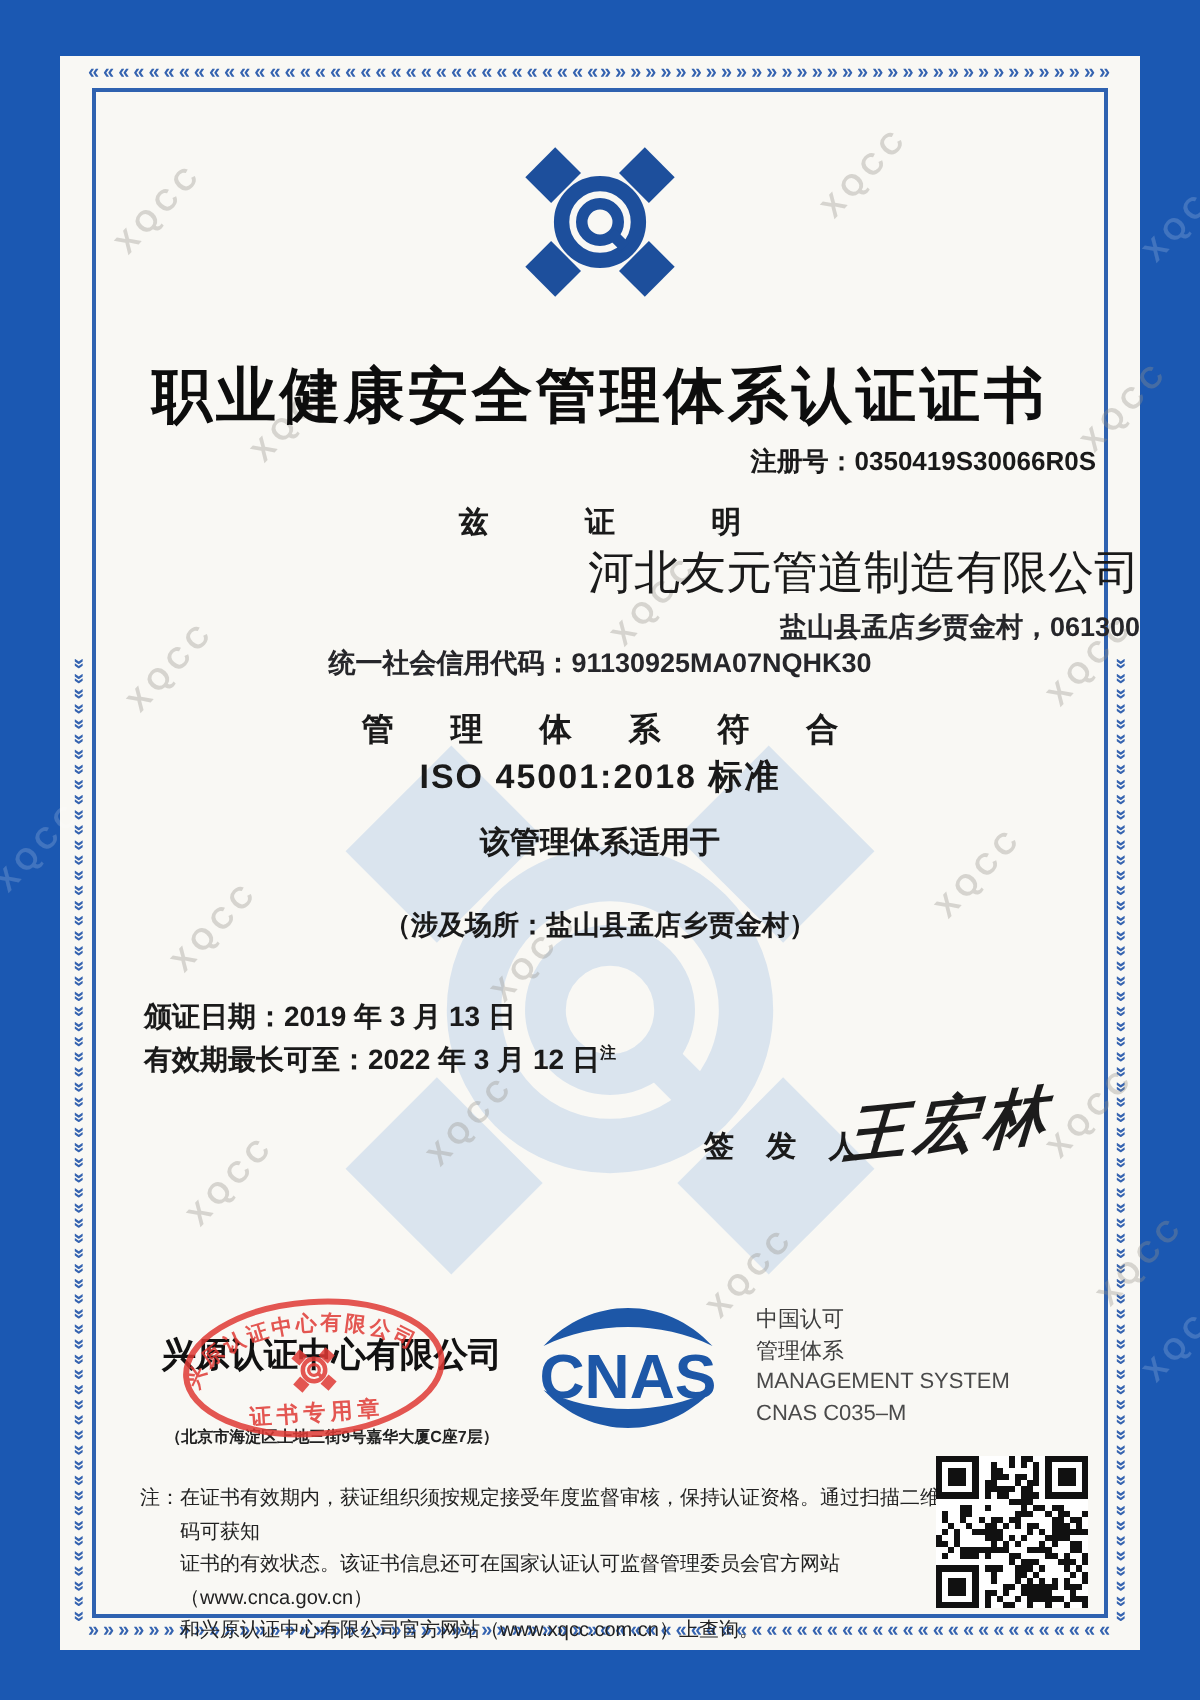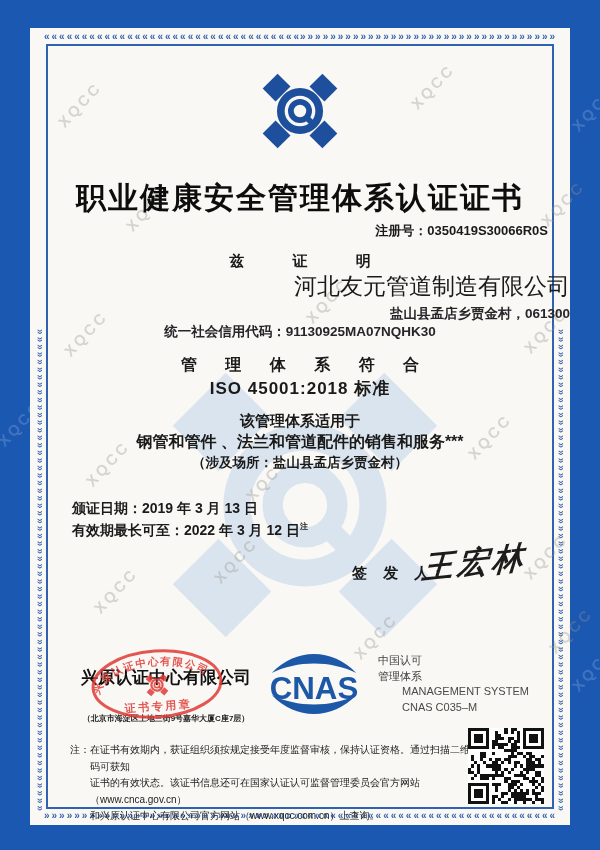--- a/index.html
+++ b/index.html
@@ -46,21 +46,21 @@
              font-family:"DejaVu Serif",serif;color:#1c1c1c;
              transform:rotate(-6deg) skewX(-10deg);letter-spacing:4px;}
   .org-name{left:30px;top:638px;width:212px;text-align:center;font-size:17px;
             font-weight:bold;color:#111;z-index:2;}
   .org-addr{left:20px;top:685px;width:232px;text-align:center;font-size:8px;
             font-weight:bold;color:#222;z-index:2;}
   .stamp{left:53px;top:616px;width:148px;height:82px;z-index:3;opacity:.85;
          transform:rotate(-4deg);}
   .cnas{left:233px;top:618px;display:flex;gap:13px;align-items:flex-start;}
   .cnas-text{padding-top:7px;font-size:11px;line-height:15.5px;color:#3d3d3d;}
-  .cnas-text .en{color:#4a4a4a;margin-left:24px;}
+  .cnas-text .en{color:#4a4a4a;}
   .note{left:40px;top:714px;width:402px;display:flex;font-size:10px;line-height:16.5px;
         color:#222;}
   .note .lbl{flex:0 0 auto;white-space:nowrap;}
   .qr{left:438px;top:700px;width:76px;height:76px;background:#fff;}
 </style>
 </head>
 <body>
 
 <svg width="0" height="0" style="position:absolute" aria-hidden="true">
   <defs>
@@ -131,21 +131,20 @@
 
       <div class="abs ctr certify">兹 证 明</div>
       <div class="abs ctr company">河北友元管道制造有限公司</div>
       <div class="abs ctr addr">盐山县孟店乡贾金村，061300</div>
       <div class="abs ctr code">统一社会信用代码：91130925MA07NQHK30</div>
 
       <div class="abs ctr comply">管 理 体 系 符 合</div>
       <div class="abs ctr standard">ISO 45001:2018 标准</div>
 
       <div class="abs ctr scope-intro">该管理体系适用于</div>
-      <div class="abs ctr scope">钢管和管件 、法兰和管道配件的销售和服务***</div>
       <div class="abs ctr sites">（涉及场所：盐山县孟店乡贾金村）</div>
 
       <div class="abs issue">颁证日期：2019 年 3 月 13 日</div>
       <div class="abs expiry">
         <span>有效期最长可至：2022 年 3 月 12 日</span><sup>注</sup>
       </div>
 
       <div class="abs signer">签 发 人:</div>
       <div class="abs signature">王宏林</div>
 

